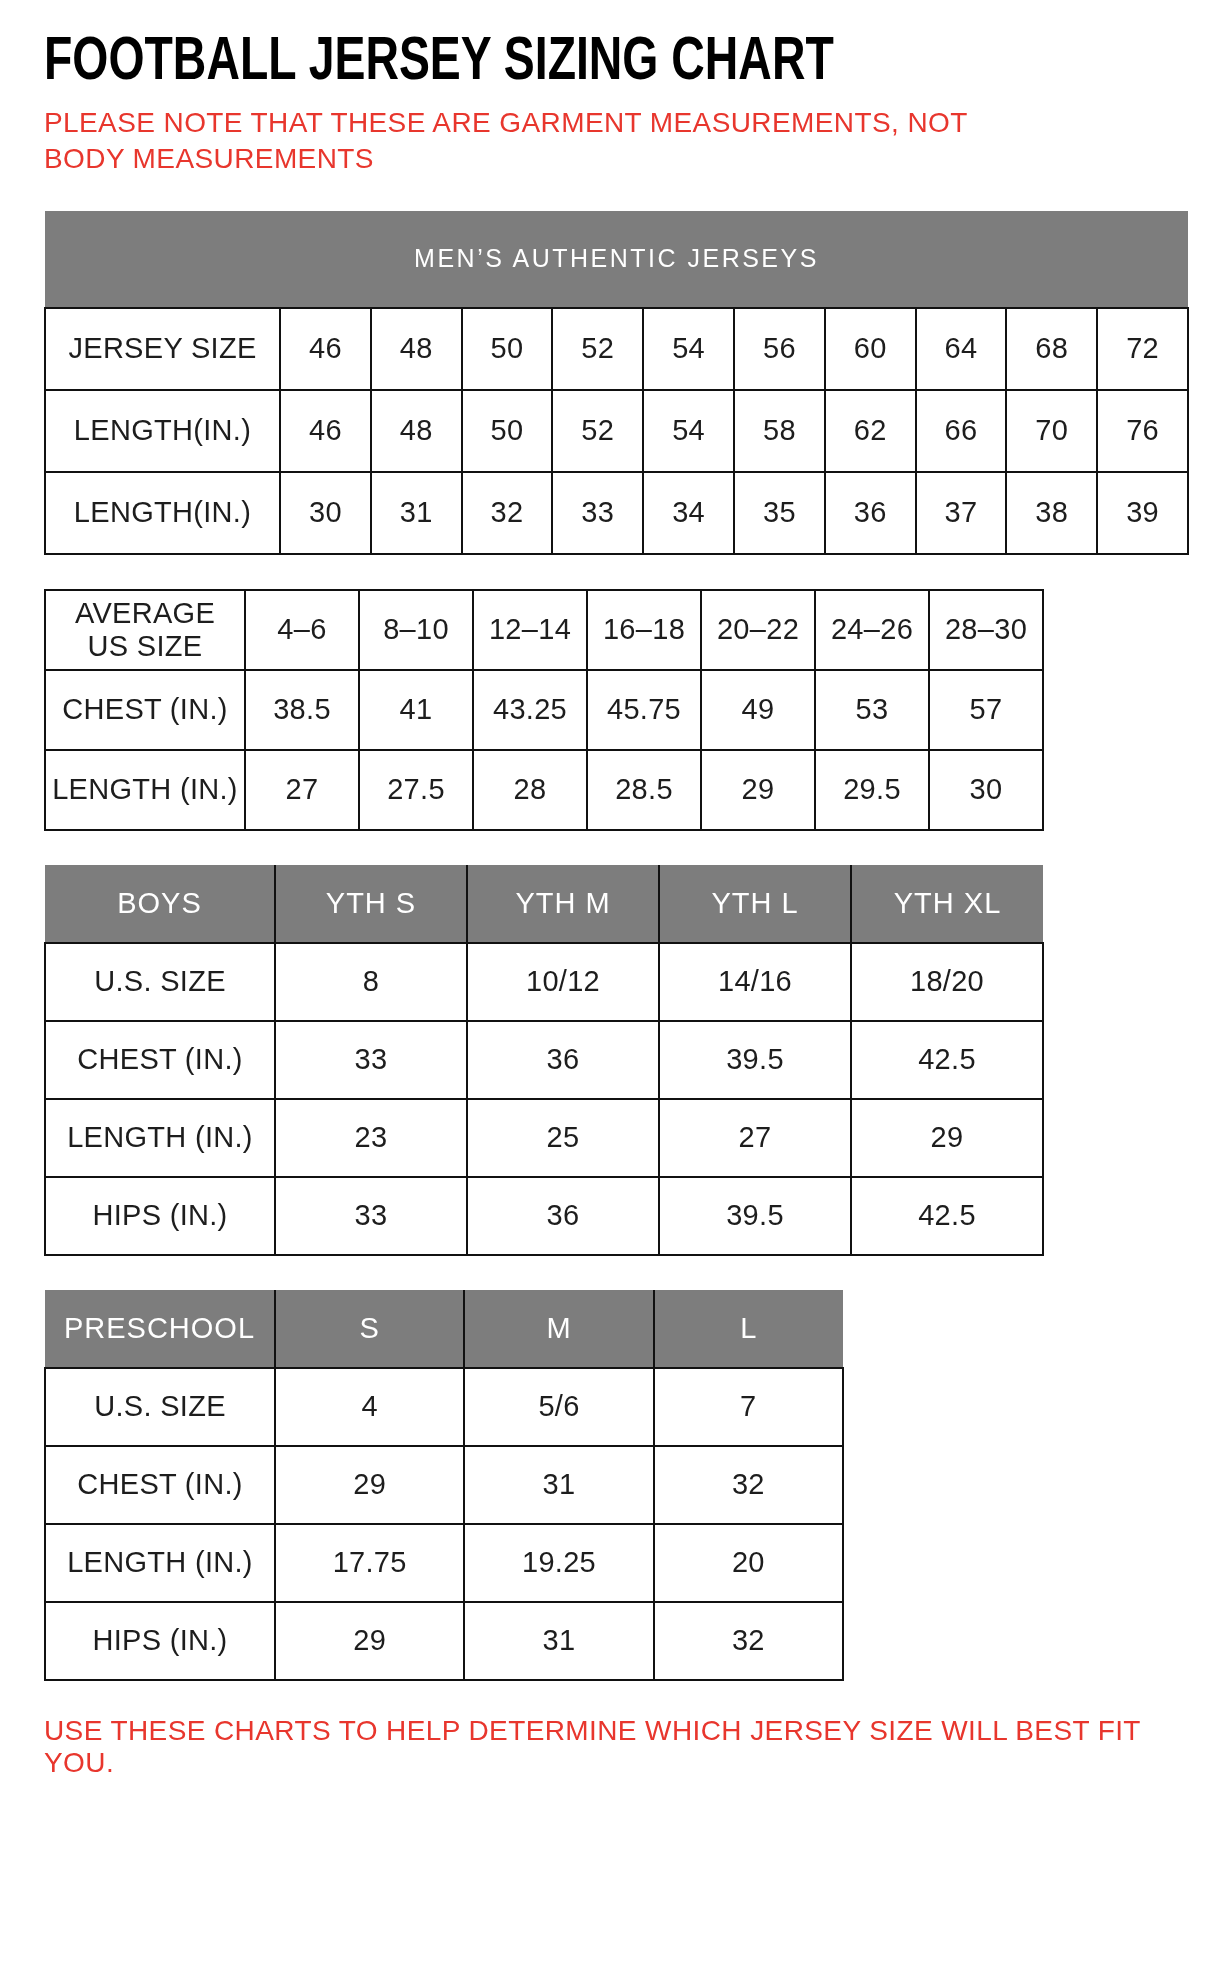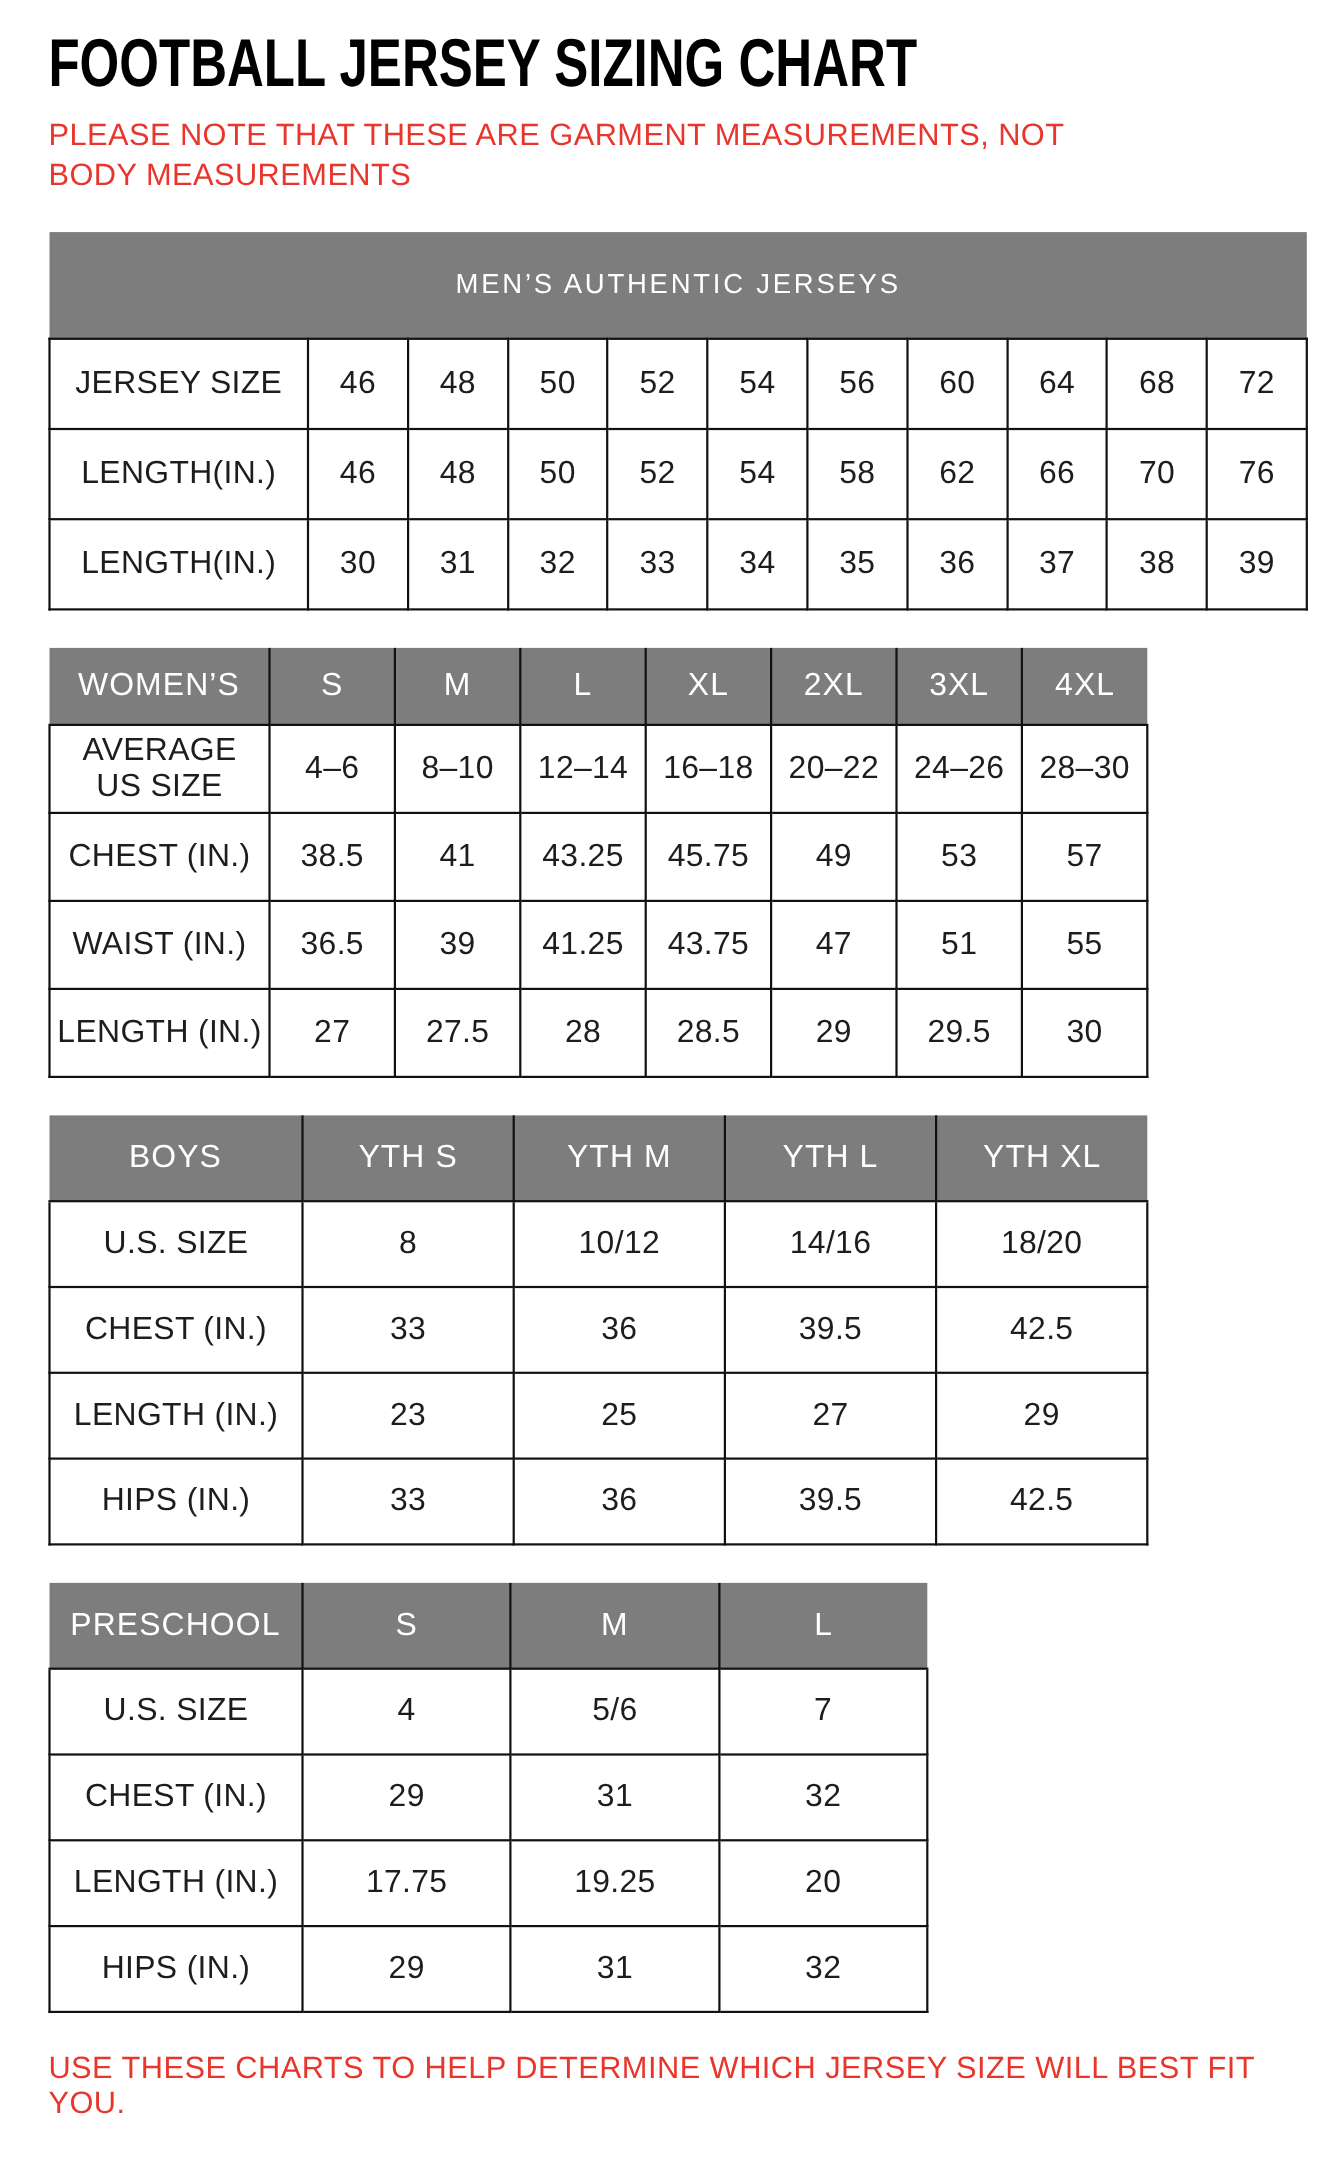--- a/index.html
+++ b/index.html
@@ -153,30 +153,20 @@
         </tr>
       </tbody>
   </table>
 
   <table class="size-table womens">
     <colgroup>
         <col class="c-label">
         <col span="7">
       </colgroup>
     <tbody>
-        <tr class="header-row">
-          <th>WOMEN’S</th>
-          <th>S</th>
-          <th>M</th>
-          <th>L</th>
-          <th>XL</th>
-          <th>2XL</th>
-          <th>3XL</th>
-          <th>4XL</th>
-        </tr>
         <tr>
           <th class="row-label">AVERAGE US SIZE</th>
           <td>4–6</td>
           <td>8–10</td>
           <td>12–14</td>
           <td>16–18</td>
           <td>20–22</td>
           <td>24–26</td>
           <td>28–30</td>
         </tr>
@@ -184,30 +174,20 @@
           <th class="row-label">CHEST (IN.)</th>
           <td>38.5</td>
           <td>41</td>
           <td>43.25</td>
           <td>45.75</td>
           <td>49</td>
           <td>53</td>
           <td>57</td>
         </tr>
         <tr>
-          <th class="row-label">WAIST (IN.)</th>
-          <td>36.5</td>
-          <td>39</td>
-          <td>41.25</td>
-          <td>43.75</td>
-          <td>47</td>
-          <td>51</td>
-          <td>55</td>
-        </tr>
-        <tr>
           <th class="row-label">LENGTH (IN.)</th>
           <td>27</td>
           <td>27.5</td>
           <td>28</td>
           <td>28.5</td>
           <td>29</td>
           <td>29.5</td>
           <td>30</td>
         </tr>
       </tbody>

